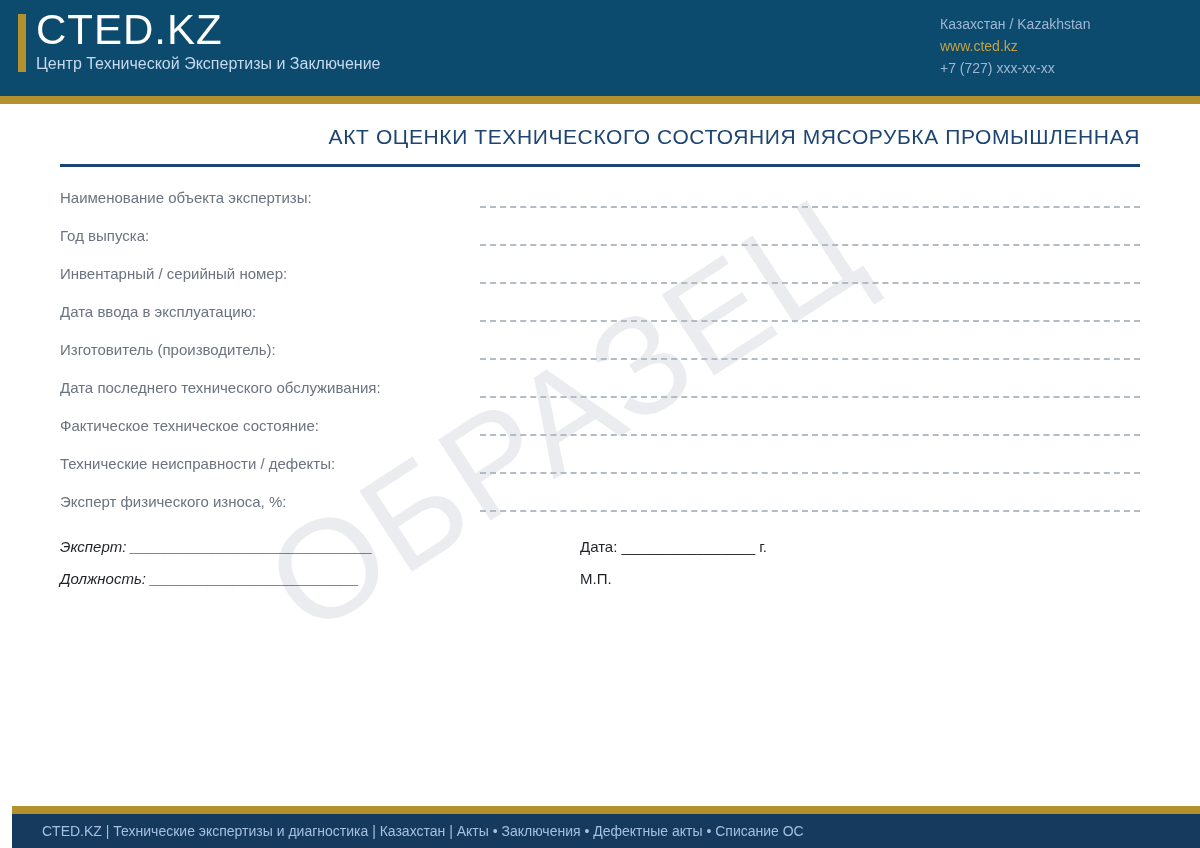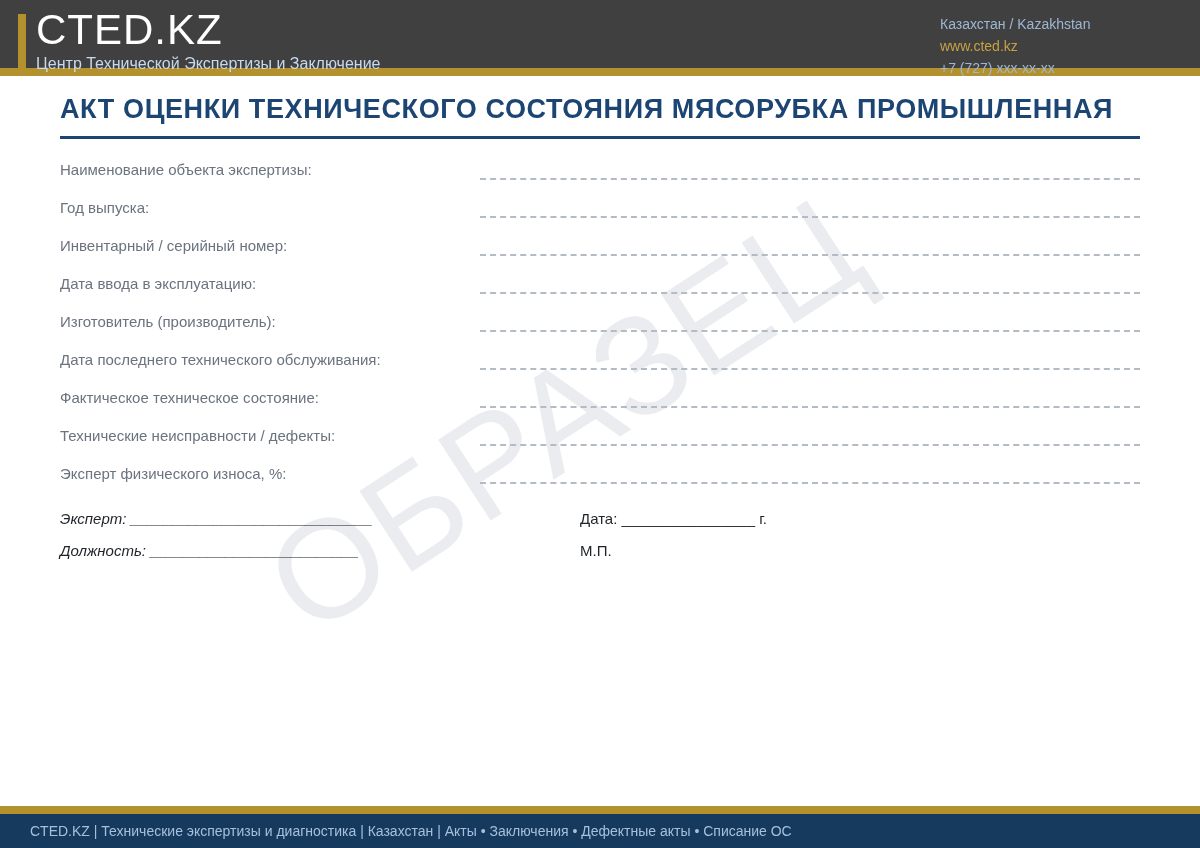--- a/index.html
+++ b/index.html
@@ -1,34 +1,34 @@
 <!DOCTYPE html>
 <html><head>
 <meta charset="utf-8">
 <style>
   html,body{margin:0;padding:0;background:#ffffff;}
   .page{
     position:relative;width:1200px;height:848px;overflow:hidden;background:#ffffff;
     font-family:"Liberation Sans",sans-serif;
   }
   
-  .header{position:relative;height:68px;background:#404040;padding-left:25px;}
+  .header{position:relative;height:96px;background:#0c4a6e;padding-left:25px;}
   .gold-bar{position:absolute;left:18px;top:14px;width:8px;height:58px;background:#b3922d;}
   .logo-block{position:absolute;left:36px;top:8px;}
   .logo{font-size:42px;line-height:44px;color:#ffffff;font-weight:500;letter-spacing:1px;}
   .subtitle{font-size:16px;color:#c7d9ec;margin-top:3px;}
   .header-contacts{position:absolute;left:940px;top:13px;font-size:14px;line-height:22px;}
   .hc-region{color:#9db7d3;}
   .hc-site{color:#c5a243;cursor:pointer;}
   .hc-phone{color:#9db7d3;}
   .gold-strip{height:8px;background:#b3922d;}
   
   .doc-title{
-    padding:21px 60px 0;text-align:left;font-size:27px;line-height:24px;
-    color:#1c4573;letter-spacing:0.6px;font-weight:700;
+    padding:21px 60px 0;text-align:right;font-size:21px;line-height:24px;
+    color:#1c4573;letter-spacing:0.6px;font-weight:400;
   }
   .title-divider{margin:15px 60px 0;height:3px;background:#1c4573;}
   
   .form{margin:14px 60px 0;position:relative;z-index:2;}
   .form-row{position:relative;height:38px;}
   .form-label{position:absolute;left:0;top:8px;font-size:15px;color:#6a737f;}
   .fill-line{position:absolute;left:420px;right:0;top:25px;border-top:2px dashed #b3bbc4;}
   
   .signature{margin:8px 60px 0;position:relative;z-index:2;font-size:15px;color:#1f2328;}
   .sig-row{display:flex;height:32px;line-height:32px;}
@@ -37,21 +37,21 @@
   
   .watermark{
     position:absolute;left:215px;top:330px;width:700px;height:170px;z-index:1;
     display:flex;align-items:center;justify-content:center;
     transform:rotate(-33deg);
     font-size:140px;font-weight:400;letter-spacing:2px;
     color:rgba(165,170,184,0.22);white-space:nowrap;pointer-events:none;
     user-select:none;
   }
   
-  .footer{position:absolute;left:0;right:0;bottom:0;}
+  .footer{position:absolute;left:12px;right:0;bottom:0;}
   .footer-gold{height:8px;background:#b3922d;}
   .footer-bar{height:34px;background:#16395e;line-height:34px;padding-left:30px;
     font-size:14px;color:#a6c0dc;white-space:nowrap;}
 </style>
 </head>
 <body>
 
 <div class="page">
 
   <div class="header">

